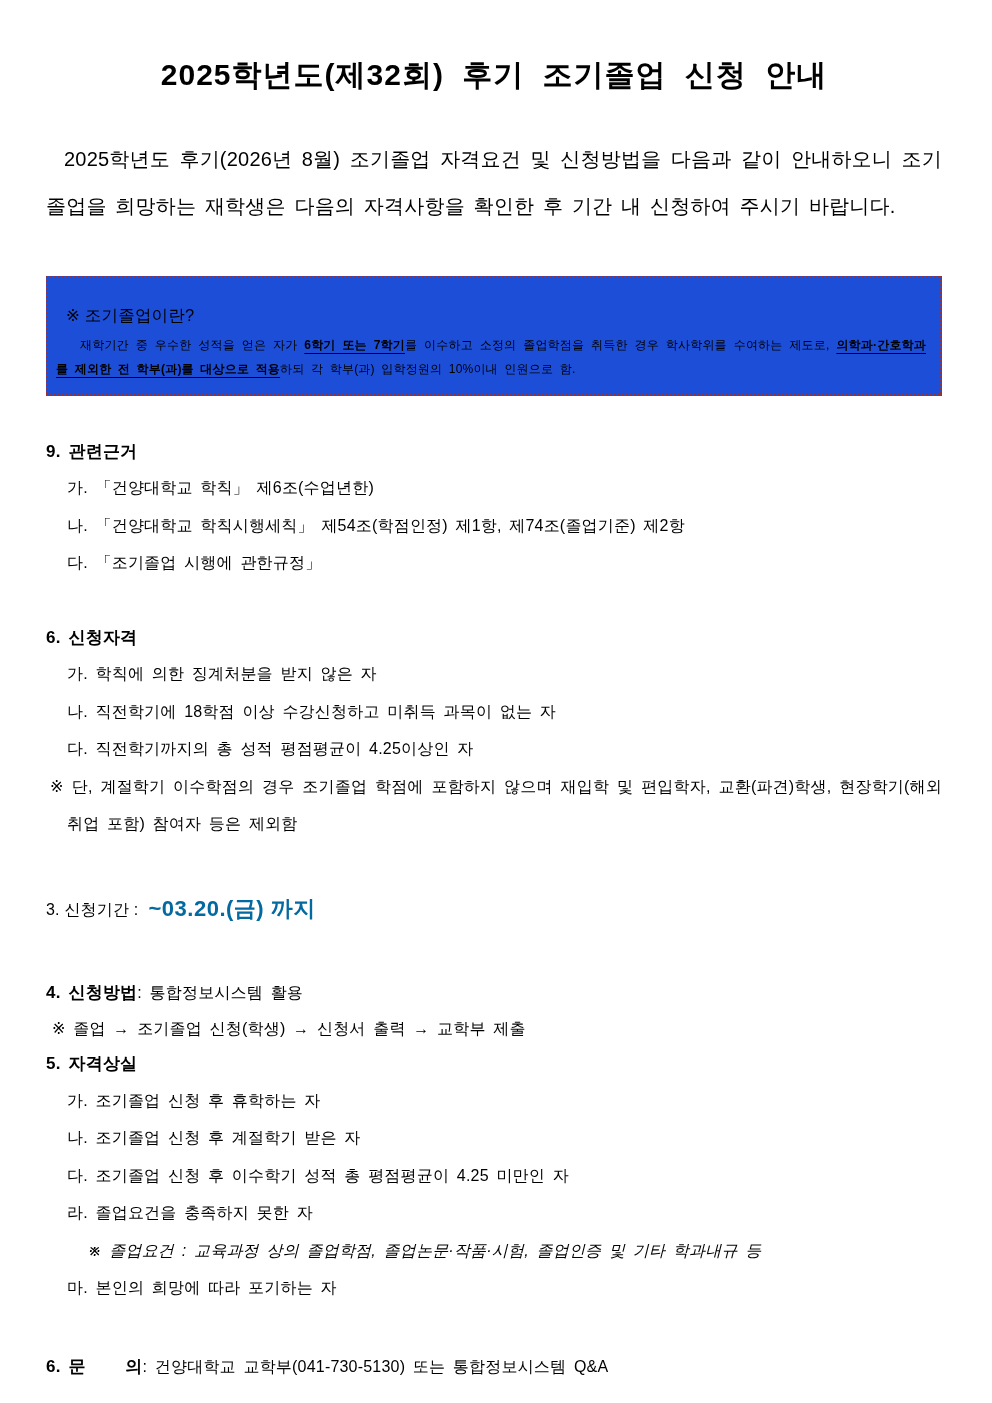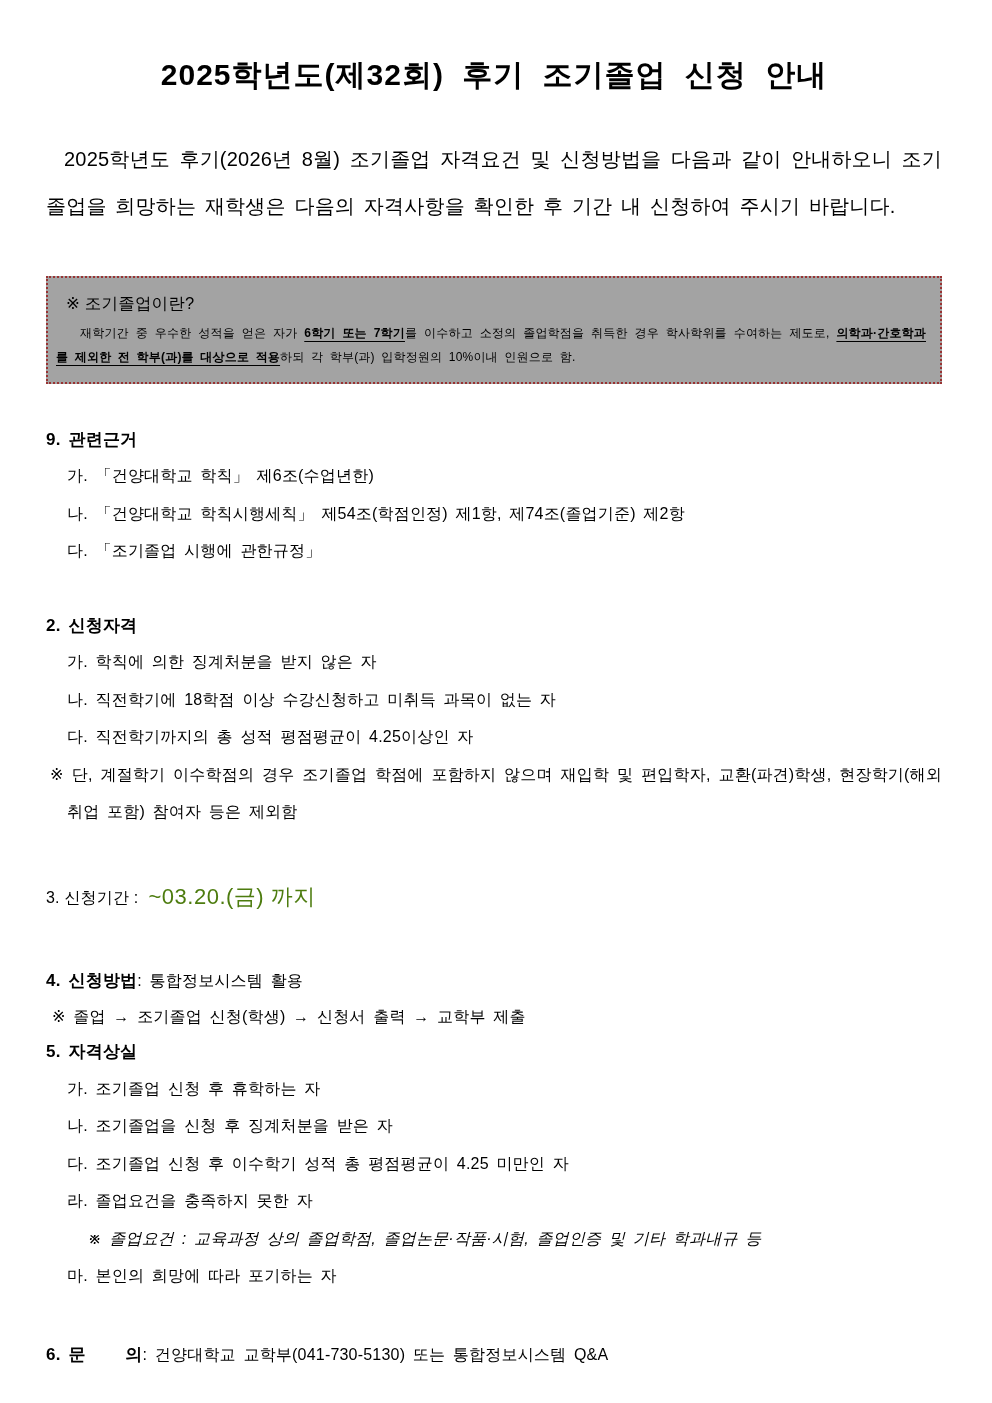--- a/index.html
+++ b/index.html
@@ -32,22 +32,22 @@
     font-size: 20px;
     line-height: 2.35;
     text-align: justify;
     text-indent: 18px;
     letter-spacing: 0.2px;
     word-spacing: 3px;
   }
   .info-box {
     margin-top: 46px;
     border: 2px dotted #993333;
-    background: #a3a3a3;
-    padding: 8px 14px 12px 8px;
+    background: #1d4ed8;
+    padding: 20px 14px 12px 8px;
   }
   .info-heading {
     font-size: 16.5px;
     line-height: 2.1;
     padding-left: 10px;
     letter-spacing: 0.2px;
   }
   .info-body {
     margin: 0;
     font-size: 12px;
@@ -85,22 +85,22 @@
     margin-left: 6px;
     line-height: 2.35;
   }
   .note-deep {
     margin-left: 42px;
     line-height: 2.35;
     font-style: italic;
   }
   .sec3-line { margin-top: 46px; font-size: 16px; line-height: 1.8; letter-spacing: 0.2px; }
   .deadline {
-    color: #4d7c0f;
-    font-weight: 400;
+    color: #0369a1;
+    font-weight: 700;
     font-size: 22px;
     margin-left: 10px;
     letter-spacing: 0.5px;
     vertical-align: -1px;
   }
   .sec4 { margin-top: 50px; }
   .sec5 { margin-top: 3px; }
   .sec6 { margin-top: 46px; }
 </style>
 </head>
@@ -118,42 +118,42 @@
   </div>
 
   <div class="sec">
     <div class="sec-h">9. 관련근거</div>
     <div class="item">가. 「건양대학교 학칙」 제6조(수업년한)</div>
     <div class="item">나. 「건양대학교 학칙시행세칙」 제54조(학점인정) 제1항, 제74조(졸업기준) 제2항</div>
     <div class="item">다. 「조기졸업 시행에 관한규정」</div>
   </div>
 
   <div class="sec">
-    <div class="sec-h">2. 신청자격</div>
+    <div class="sec-h">6. 신청자격</div>
     <div class="item">가. 학칙에 의한 징계처분을 받지 않은 자</div>
     <div class="item">나. 직전학기에 18학점 이상 수강신청하고 미취득 과목이 없는 자</div>
     <div class="item">다. 직전학기까지의 총 성적 평점평균이 4.25이상인 자</div>
     <div class="note-hang">※ 단, 계절학기 이수학점의 경우 조기졸업 학점에 포함하지 않으며 재입학 및 편입학자, 교환(파견)학생, 현장학기(해외취업 포함) 참여자 등은 제외함</div>
   </div>
 
   <div class="sec3-line">
     <span class="normal-weight">3. 신청기간 :</span><span class="deadline">~03.20.(금) 까지</span>
   </div>
 
   <div class="sec sec4">
     <div class="sec-h">
       <span>4. 신청방법</span><span class="normal-part">: 통합정보시스템 활용</span>
     </div>
     <div class="note-plain">※ 졸업 → 조기졸업 신청(학생) → 신청서 출력 → 교학부 제출</div>
   </div>
 
   <div class="sec sec5">
     <div class="sec-h">5. 자격상실</div>
     <div class="item">가. 조기졸업 신청 후 휴학하는 자</div>
-    <div class="item">나. 조기졸업을 신청 후 징계처분을 받은 자</div>
+    <div class="item">나. 조기졸업 신청 후 계절학기 받은 자</div>
     <div class="item">다. 조기졸업 신청 후 이수학기 성적 총 평점평균이 4.25 미만인 자</div>
     <div class="item">라. 졸업요건을 충족하지 못한 자</div>
     <div class="note-deep">※ 졸업요건 : 교육과정 상의 졸업학점, 졸업논문·작품·시험, 졸업인증 및 기타 학과내규 등</div>
     <div class="item">마. 본인의 희망에 따라 포기하는 자</div>
   </div>
 
   <div class="sec sec6">
     <div class="sec-h">
       <span>6. 문&nbsp;&nbsp;&nbsp;&nbsp;&nbsp;의</span><span class="normal-part">: 건양대학교 교학부(041-730-5130) 또는 통합정보시스템 Q&amp;A</span>
     </div>

